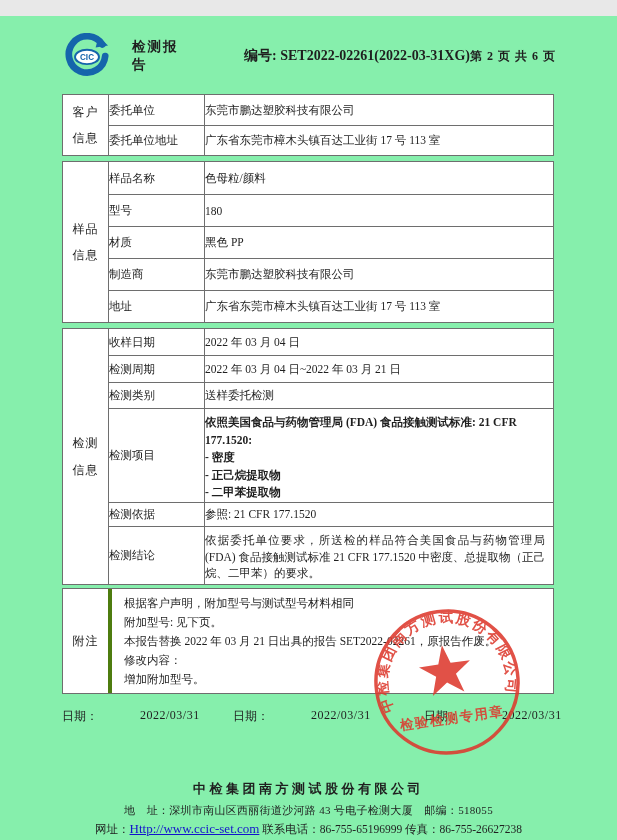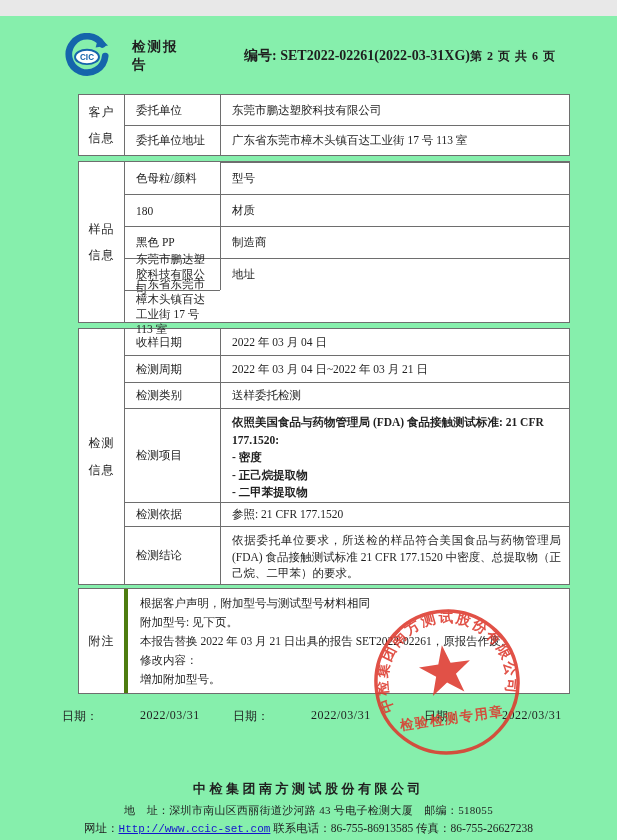--- a/index.html
+++ b/index.html
@@ -9,31 +9,31 @@
 
   
   .header { position:absolute; top:14px; left:64px; width:492px; height:52px;
             display:flex; align-items:center; }
   .logo { width:46px; height:46px; flex:0 0 auto; }
   .hd-title { font-weight:bold; font-size:13.5px; letter-spacing:2px; margin-left:22px; }
   .hd-no { font-weight:bold; font-size:14px; margin-left:56px; white-space:nowrap; }
   .hd-page { font-weight:bold; font-size:12px; margin-left:auto; letter-spacing:1px; white-space:nowrap; }
 
   
-  .tables { position:absolute; top:78px; left:78px; width:492px; }
+  .tables { position:absolute; top:78px; left:62px; width:492px; }
   .tbl { border:1px solid #6e6e6e; display:grid; width:100%; background:#fff; }
   .tbl + .tbl { margin-top:5px; }
   .t1 { grid-template-columns:45px 96px 1fr; grid-template-rows:30px 30px; }
   .t2 { grid-template-columns:45px 96px 1fr; grid-template-rows:32px 32px 32px 32px 32px; }
   .t3 { grid-template-columns:45px 96px 1fr; grid-template-rows:26px 27px 26px 94px 24px 58px; }
   .t4 { grid-template-columns:45px 1fr; margin-top:3px !important; }
   .sec { grid-column:1; display:flex; align-items:center; justify-content:center;
          text-align:center; font-size:12px; line-height:2.2; padding:0 9px; letter-spacing:1px; }
   .lab, .val { border-left:1px solid #6e6e6e; font-size:11.5px; display:flex;
-               align-items:center; padding-left:11px; padding-right:8px; }
+               align-items:center; padding-right:8px; }
   .bt { border-top:1px solid #6e6e6e; }
   .ml { display:block; white-space:pre-line; line-height:17.5px; padding-top:5px; padding-bottom:4px;font-weight:bold; }
   .jt { display:block; line-height:16.5px; padding-top:5px; text-align:justify; }
   .note-cell { border-left:4px solid #4d7c0f; font-size:11.5px; white-space:pre-line;
                line-height:19px; padding:5px 12px 4px 12px; min-height:96px; }
 
   
   .signoff { position:absolute; top:684px; left:62px; width:492px; font-size:12px; }
   .sig-row { display:grid; grid-template-columns:171px 167px 1fr; align-items:center; height:46px; }
   .date-row { display:grid; grid-template-columns:171px 167px 1fr; margin-top:8px; }
@@ -46,21 +46,21 @@
 
   
   .stamp { position:absolute; left:365px; top:584px; width:164px; height:164px;
            opacity:0.88; pointer-events:none; }
 
   
   .footer { position:absolute; top:764px; left:0; width:617px; text-align:center; }
   .ft-company { font-weight:bold; font-size:13px; letter-spacing:3.5px; }
   .ft-line { font-size:11px; margin-top:5px; letter-spacing:0.3px; }
   .ft-line2 { font-size:11.5px; margin-top:3px; }
-  a.weblink { color:#1313cc; text-decoration:underline; font-family:Liberation Mono, monospace; font-size:11px; }
+  a.weblink { color:#1313cc; text-decoration:underline; font-family:Liberation Serif, serif; font-size:13px; }
 </style>
 </head>
 <body>
 
 <div class="page">
 
   <div class="header">
     <svg class="logo" viewBox="0 0 48 48">
       <path d="M 40 12 A 19 19 0 1 0 43 24" fill="none" stroke="#1565ab" stroke-width="7" stroke-linecap="round"></path>
       <path d="M 36 4 L 46 13 L 33 15 Z" fill="#1565ab"></path>
@@ -77,20 +77,21 @@
     <div class="tbl t1">
       <div class="sec" style="grid-row:1/span 2">客户信息</div>
       <div class="lab">委托单位</div>
       <div class="val">东莞市鹏达塑胶科技有限公司</div>
       <div class="lab bt">委托单位地址</div>
       <div class="val bt">广东省东莞市樟木头镇百达工业街 17 号 113 室</div>
     </div>
 
     <div class="tbl t2">
       <div class="sec" style="grid-row:1/span 5">样品信息</div>
+      <div class="lab">样品名称</div>
       <div class="val">色母粒/颜料</div>
       <div class="lab bt">型号</div>
       <div class="val bt">180</div>
       <div class="lab bt">材质</div>
       <div class="val bt">黑色 PP</div>
       <div class="lab bt">制造商</div>
       <div class="val bt">东莞市鹏达塑胶科技有限公司</div>
       <div class="lab bt">地址</div>
       <div class="val bt">广东省东莞市樟木头镇百达工业街 17 号 113 室</div>
     </div>
@@ -158,18 +159,18 @@
       </text>
       <text x="82" y="123" text-anchor="middle" font-size="13.5" font-weight="bold" fill="#dd3a2e" letter-spacing="1.5">检验检测专用章</text>
     </g>
   </svg>
 
   <div class="footer">
     <div class="ft-company">中检集团南方测试股份有限公司</div>
     <div class="ft-line">地　址：深圳市南山区西丽街道沙河路 43 号电子检测大厦　邮编：518055</div>
     <div class="ft-line2">
       <span>网址：</span><a class="weblink" href="#">Http://www.ccic-set.com</a>
-      <span>联系电话：</span><span>86-755-86913585</span>
+      <span>联系电话：</span><span>86-755-65196999</span>
       <span>传真：</span><span>86-755-26627238</span>
     </div>
   </div>
 
 </div>
 
 </body></html>

